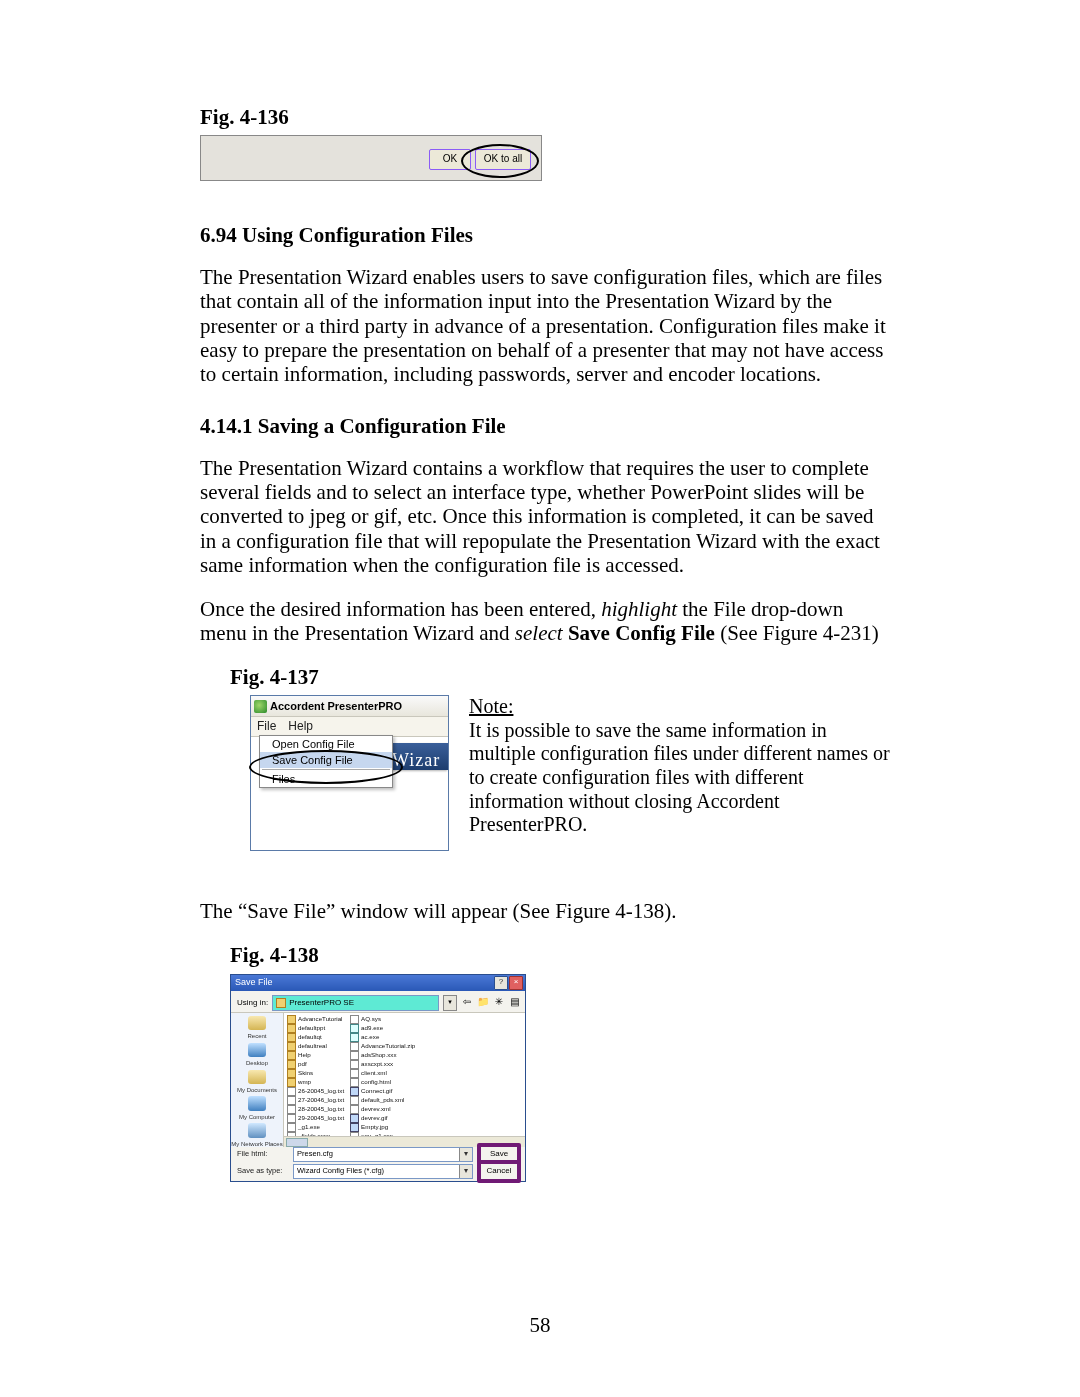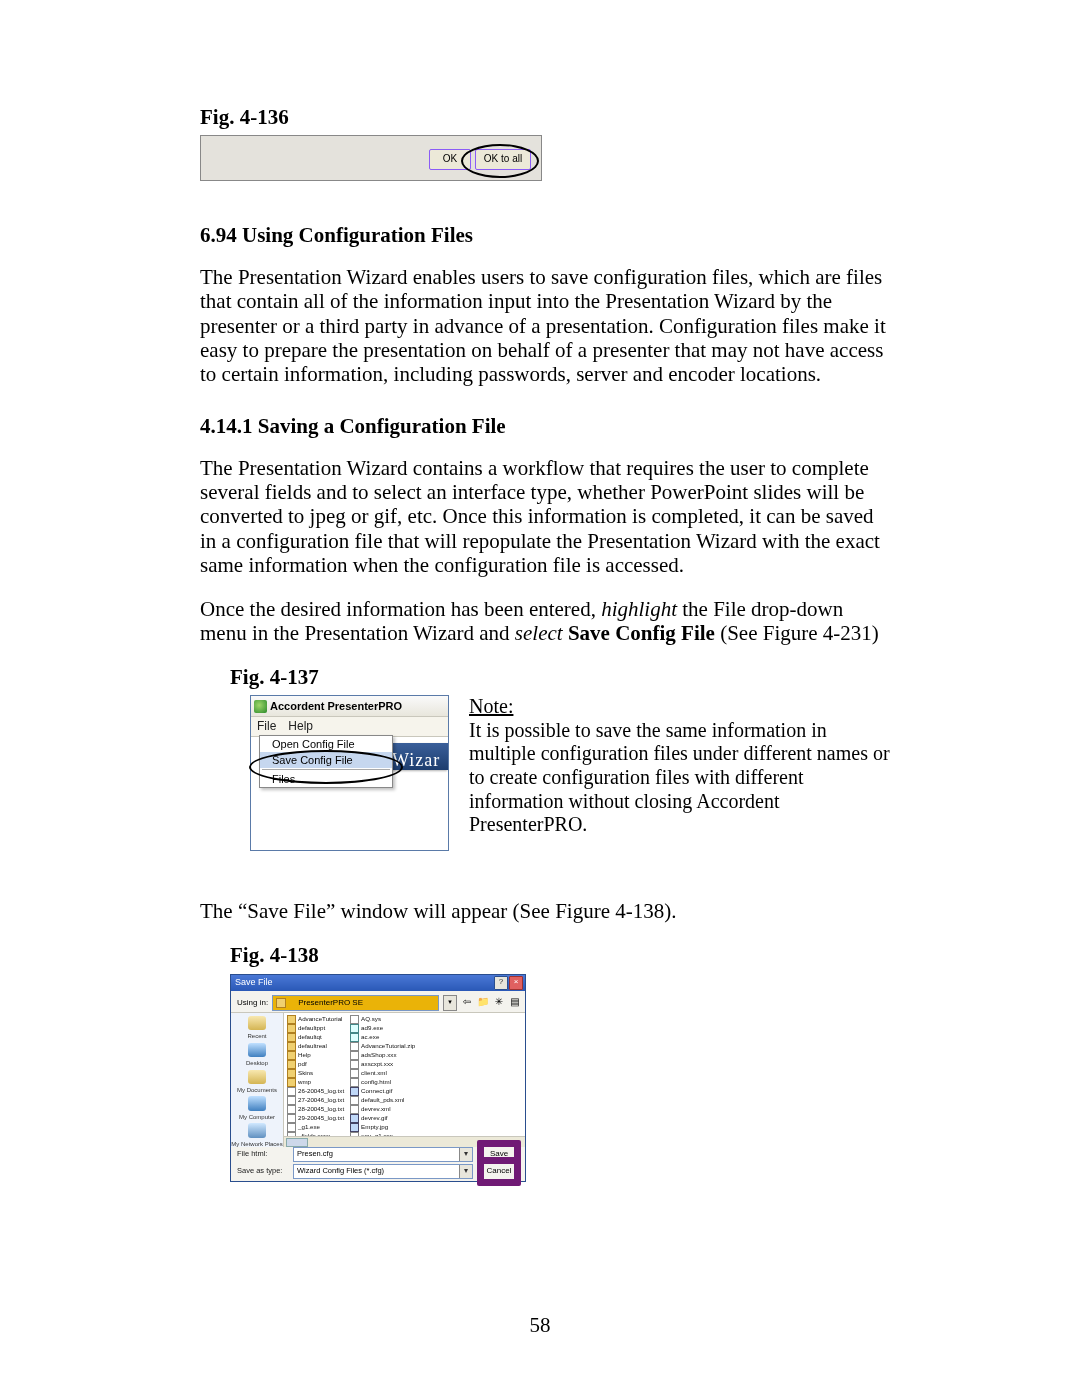--- a/index.html
+++ b/index.html
@@ -168,21 +168,21 @@
   .fig138 .titlebar2 .winbtns { display:flex; gap:1px; }
   .fig138 .titlebar2 .wb {
     width:12px;height:12px;border:1px solid #2a4e8e;background:#e8e6dc;border-radius:1px;
     font:8px/10px Arial;color:#333;text-align:center;
   }
   .fig138 .titlebar2 .wb.x { background:#e06060;color:#fff;border-color:#a03030;}
   .fig138 .toprow {
     height: 18px;display:flex;align-items:center;padding:3px 4px 0 6px;font-size:8px;gap:4px;
   }
   .fig138 .toprow .combo {
-    flex:1;height:14px;border:1px solid #7a98c6;background:#eab308;display:flex;align-items:center;padding-left:3px;gap:12px;font-size:8px;
+    flex:1;height:14px;border:1px solid #7a98c6;background:#5eead4;display:flex;align-items:center;padding-left:3px;gap:3px;font-size:8px;
   }
   .fig138 .toprow .ddbtn {width:12px;height:14px;border:1px solid #888;background:#e8e6dc;font-size:7px;text-align:center;line-height:12px;}
   .fig138 .toprow .ticon {width:12px;height:14px;border:0;background:none;font-size:10px;text-align:center;}
   .fig138 .body {
     position:absolute;top:37px;left:0;right:0;bottom:34px;display:flex;
   }
   .fig138 .sidebar {
     width:52px;background:#eef3fb;border-right:1px solid #c9c7bc;border-top:1px solid #c9c7bc;
     display:flex;flex-direction:column;align-items:center;gap:3px;padding-top:3px;
   }
@@ -205,21 +205,21 @@
   .fig138 .fi .fico.exe{background:#dff;border-color:#488;}
   .fig138 .files .hscroll{position:absolute;left:0;right:0;bottom:0;height:10px;background:#ece9d8;border-top:1px solid #c9c7bc;}
   .fig138 .files .hscroll .thumb{position:absolute;left:2px;top:1px;width:20px;height:7px;background:#cdd8ea;border:1px solid #8aa;}
   .fig138 .bottom {
     position:absolute;left:0;right:0;bottom:0;height:34px;padding:2px 4px 0 6px;display:grid;
     grid-template-columns: 52px 1fr 44px;grid-auto-rows:15px;gap:2px 4px;font-size:7.5px;align-items:center;
   }
   .fig138 .bottom .lbl{text-align:left;color:#222;}
   .fig138 .bottom .inp{height:13px;background:#fff;border:1px solid #7a98c6;padding-left:3px;font-size:7.5px;display:flex;align-items:center;position:relative;}
   .fig138 .bottom .inp .dd{position:absolute;right:0;top:0;width:12px;height:13px;background:#e8e6dc;border-left:1px solid #888;text-align:center;font-size:8px;line-height:12px;color:#333;}
-  .fig138 .bottom .dbtn{height:15px;background:#f4f3ee;border:7px solid #701a75;border-radius:2px;text-align:center;font-size:8px;line-height:13px;}
+  .fig138 .bottom .dbtn{height:15px;background:#f4f3ee;border:4px solid #701a75;border-radius:2px;text-align:center;font-size:8px;line-height:13px;}
   .page-num {
     position:absolute;
     bottom: 60px;
     left: 0; right: 0;
     text-align:center;
     font-size: 21px;
   }
 </style>
 </head>
 <body>

